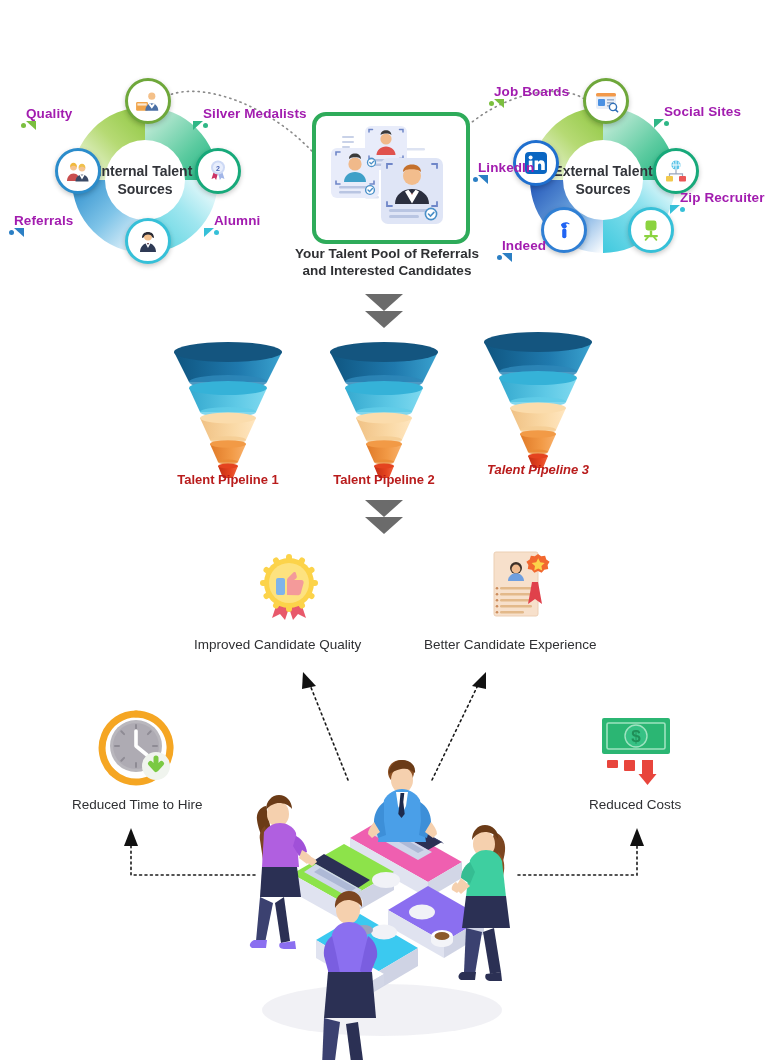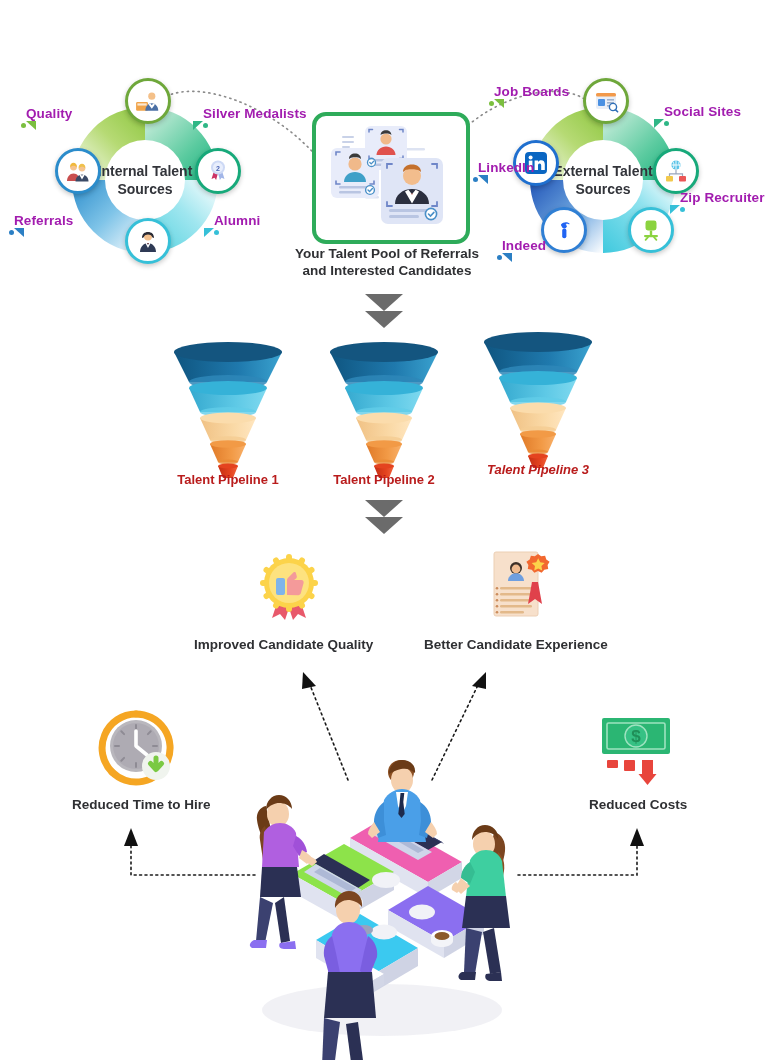--- a/index.html
+++ b/index.html
@@ -60,21 +60,21 @@
   
   .funnel{position:absolute;width:120px;height:140px;}
   .cap{position:absolute;top:132px;left:50%;transform:translateX(-50%);
        font-size:13px;font-weight:700;color:#b91c1c;white-space:nowrap;}
 
   
   .chev{position:absolute;width:0;height:0;border-left:19px solid transparent;
         border-right:19px solid transparent;border-top:17px solid #6b6b6b;}
 
   
-  .outcome-lbl{position:absolute;font-size:13.5px;font-weight:700;color:#2f3033;white-space:nowrap;}
+  .outcome-lbl{position:absolute;font-size:13.5px;font-weight:400;color:#2f3033;white-space:nowrap;}
 
   svg{display:block;overflow:visible;}
 </style>
 </head>
 <body>
 
 <div class="stage">
 
   <svg class="abs" style="left:0;top:40;width:768px;height:200px;left:0px;top:40px;">
     <path d="M146,80 C160,28 260,50 320,120" fill="none" stroke="#8a8a8a" stroke-width="1.6" stroke-dasharray="1.2 4.2" stroke-linecap="round"></path>

